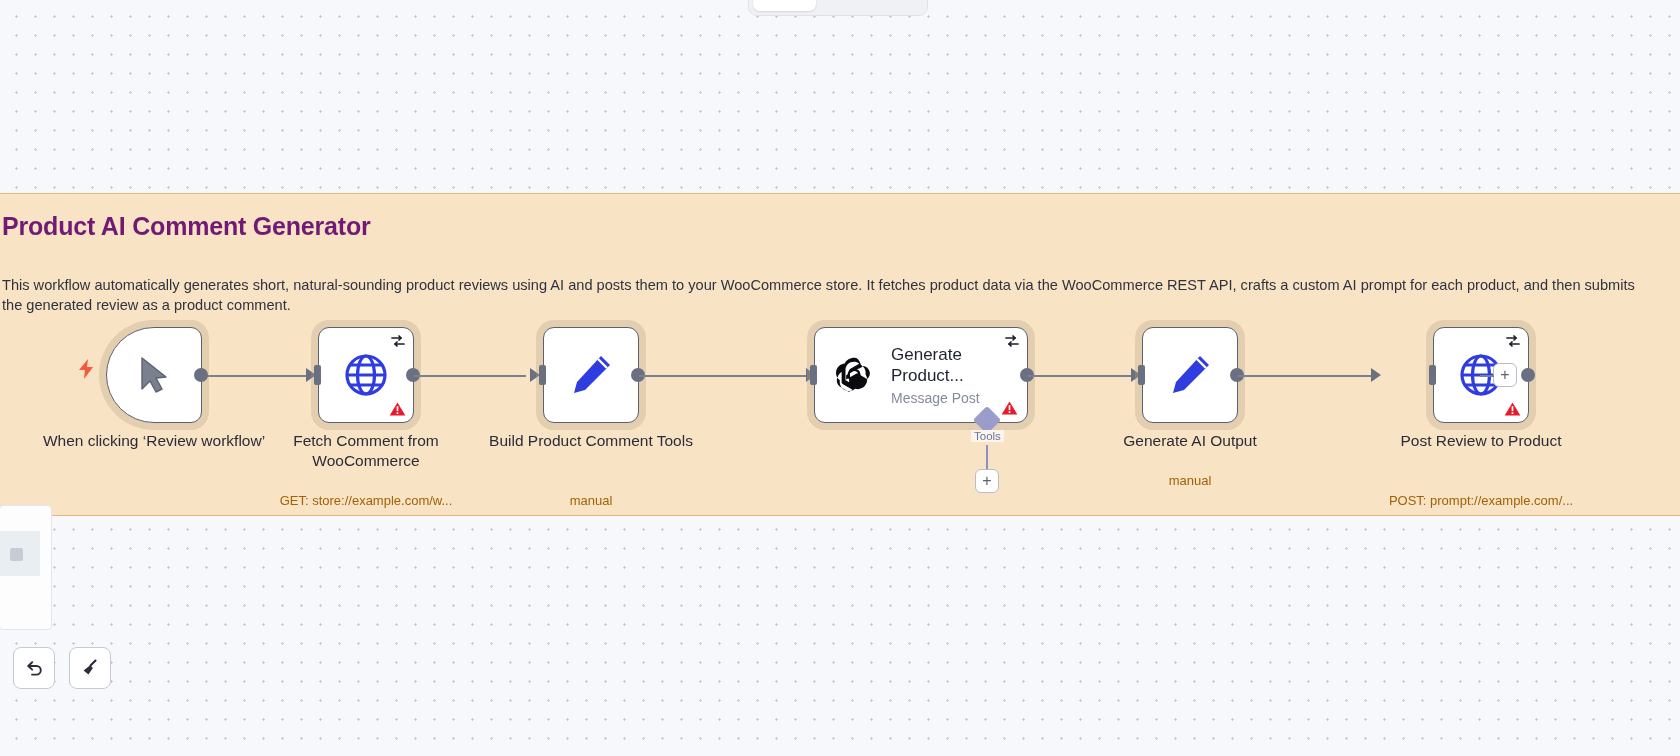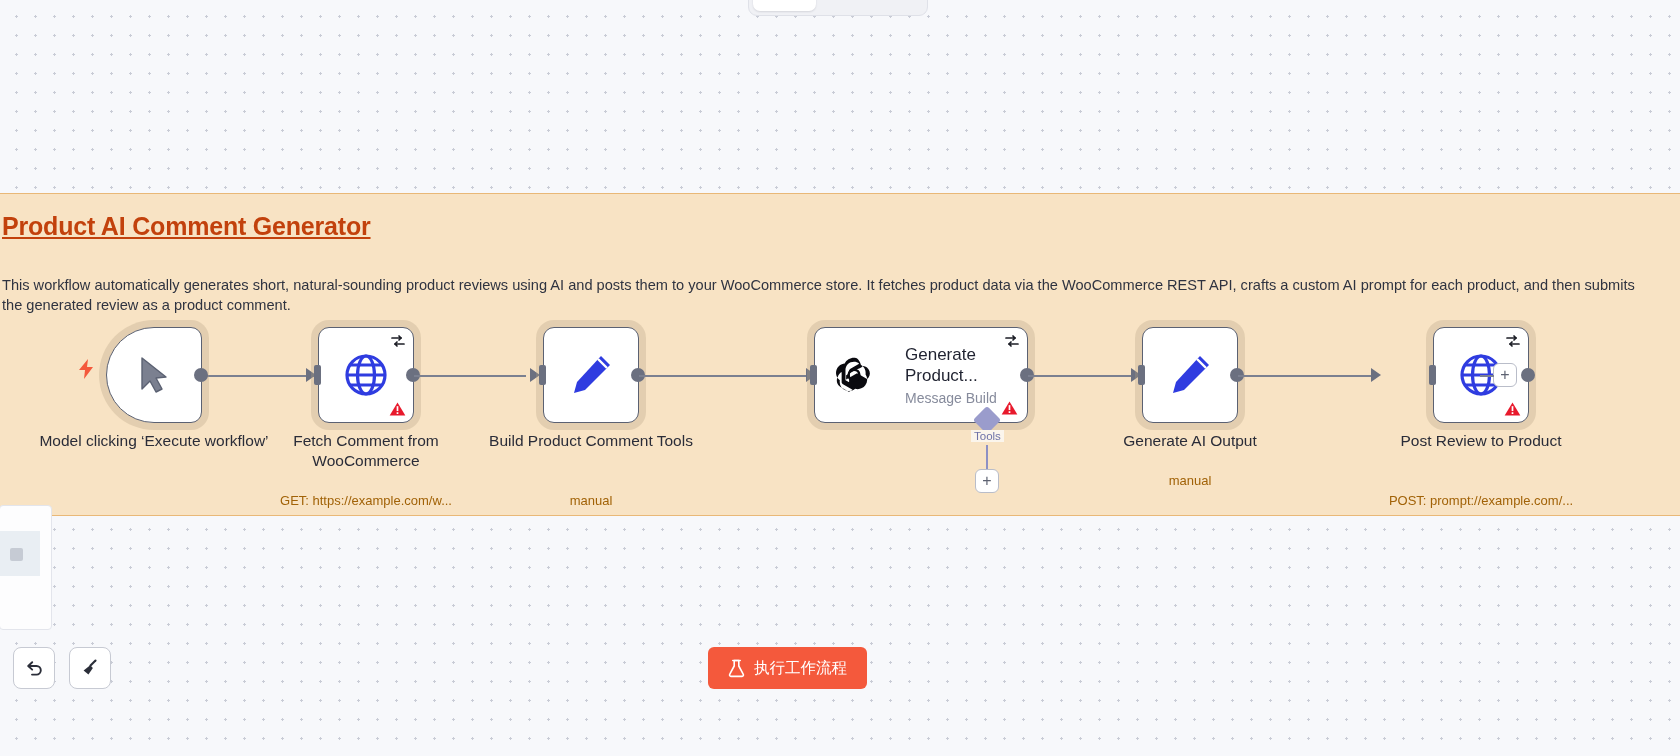--- a/index.html
+++ b/index.html
@@ -50,21 +50,21 @@
     position: absolute; left: 0; top: 193px;
     width: 1680px; height: 323px;
     background: #f8e3c4;
     border-top: 1.5px solid #e9b877;
     border-bottom: 1.5px solid #e9b877;
     z-index: 5;
   }
   .band-title {
     position: absolute; left: 2px; top: 18px;
     font-size: 25px; font-weight: bold;
-    color: #c2410c; letter-spacing: -0.2px; text-decoration: underline;
+    color: #701a75; letter-spacing: -0.2px;
   }
   .band-desc {
     position: absolute; left: 2px; top: 66px;
     width: 1636px;
     font-size: 14.6px; line-height: 19.5px;
     color: #2f3340;
     margin-top: 16px;
   }
 
   
@@ -82,21 +82,21 @@
     box-shadow: 0 0 0 7px rgba(178,160,130,.30);
   }
   .node-box.trigger {
     border-radius: 48px 11px 11px 48px;
     box-shadow: 0 0 0 7px rgba(178,160,130,.30);
   }
   .node-box.wide {
     width: 214px; height: 96px;
     justify-content: flex-start;
     padding-left: 16px;
-    gap: 28px;
+    gap: 14px;
   }
   .node-label {
     position: absolute; top: 104px; left: 50%;
     transform: translateX(-50%);
     width: 230px; text-align: center;
     font-size: 15.5px; line-height: 19.5px;
     color: #2a2c38;
   }
   .node-sub {
     position: absolute; top: 146px; left: 50%;
@@ -248,21 +248,21 @@
     <div class="edge" style="left:202px; top:182px; width:112px;"></div>
     <div class="arrow-head" style="left:306px; top:182px;"></div>
 
     <div class="node-wrap" style="left:106px; top:134px;">
       <div class="node-box trigger">
         <svg width="34" height="38" viewBox="0 0 34 38">
           <path d="M5 2 L5 33 L13 25 L19 36 L25 33 L19 22 L29 21 Z" fill="#7b8090" stroke="#5b6172" stroke-width="1.4" stroke-linejoin="round"></path>
         </svg>
         <div class="port-out"></div>
       </div>
-      <div class="node-label">Model clicking ‘Execute workflow’</div>
+      <div class="node-label">When clicking ‘Review workflow’</div>
     </div>
 
     <div class="node-wrap" style="left:318px; top:134px;">
       <div class="node-box">
         <div class="port-in"></div>
         <svg width="48" height="48" viewBox="0 0 48 48">
           <circle cx="24" cy="24" r="19" fill="none" stroke="#2f3ce0" stroke-width="3.2"></circle>
           <ellipse cx="24" cy="24" rx="8.5" ry="19" fill="none" stroke="#2f3ce0" stroke-width="3.2"></ellipse>
           <line x1="5" y1="24" x2="43" y2="24" stroke="#2f3ce0" stroke-width="3.2"></line>
           <line x1="8.5" y1="14" x2="39.5" y2="14" stroke="#2f3ce0" stroke-width="3"></line>
@@ -273,21 +273,21 @@
           <path d="M11 5 L9 7 M5 11 L7 9" fill="none" stroke="#1c1e26" stroke-width="1.7" stroke-linecap="round"></path>
         </svg>
         <svg class="warn-badge" viewBox="0 0 18 16">
           <path d="M9 1 L17.3 15 H0.7 Z" fill="#e8192c"></path>
           <rect x="8.1" y="5" width="1.8" height="5.2" fill="#fff"></rect>
           <rect x="8.1" y="11.4" width="1.8" height="1.9" fill="#fff"></rect>
         </svg>
         <div class="port-out"></div>
       </div>
       <div class="node-label">Fetch Comment from WooCommerce</div>
-      <div class="node-sub two">GET: https://example.com/w...</div>
+      <div class="node-sub two">GET: store://example.com/w...</div>
     </div>
 
     <div class="edge" style="left:414px; top:182px; width:112px;"></div>
     <div class="arrow-head" style="left:530px; top:182px;"></div>
 
     <div class="node-wrap" style="left:543px; top:134px;">
       <div class="node-box">
         <div class="port-in"></div>
         <svg width="46" height="46" viewBox="0 0 46 46">
           <path d="M33 4 L42 13 L17 38 L6 41 L9 30 Z" fill="#2f3ce0"></path>
@@ -304,21 +304,21 @@
 
     <div class="node-wrap" style="left:814px; top:134px;">
       <div class="node-box wide">
         <div class="port-in"></div>
         <svg width="46" height="46" viewBox="0 0 48 48">
           <path d="M24 6 c-4.2 0-7.9 2.4-9.7 5.9 -4 0.3-7.4 3-8.6 6.8 -1.3 4 0.2 8.3 3.5 10.7 -0.6 4 1.2 8 4.8 10 3.6 2 8.1 1.6 11.2-1 3.9 1.1 8.1-0.3 10.6-3.6 2.5-3.3 2.6-7.8 0.3-11.2 0.6-4-1.2-8-4.8-10C29.2 6.9 26.7 6 24 6z M24 10.2 c2 0 3.9 0.7 5.4 2 -0.1 0.1-0.3 0.2-0.5 0.3l-8.6 5c-0.9 0.5-1.4 1.4-1.4 2.4v11.6l-3.7-2.1c-0.1 0-0.1-0.1-0.1-0.2V18.6C15.1 13.9 19.1 10.2 24 10.2z M33.4 14.6c3.1 0.3 5.8 2.4 6.8 5.4 1 3-0.1 6.3-2.6 8.2 -0.1-0.1-0.2-0.2-0.4-0.3l-8.6-5c-0.9-0.5-1.9-0.5-2.8 0l-10 5.8v-4.3c0-0.1 0-0.2 0.1-0.2l8.7-5C28.1 17.4 31 16.9 33.4 14.6z M11.1 20.9v10.3c0 1 0.5 1.9 1.4 2.4l10 5.8-3.7 2.1c-0.1 0-0.2 0-0.2 0l-8.7-5c-3.6-2.1-4.9-6.7-2.9-10.3C7.9 23.6 9.3 21.9 11.1 20.9z" fill="#0a0a0f"></path>
           <circle cx="24" cy="24" r="5.6" fill="none" stroke="#0a0a0f" stroke-width="2.6"></circle>
         </svg>
         <div style="display:flex; flex-direction:column; gap:1px;">
           <div style="font-size:17px; line-height:21px; color:#1f2230; max-width:112px;">Generate Product...</div>
-          <div style="font-size:14px; color:#868b9c; margin-top:3px;">Message Build</div>
+          <div style="font-size:14px; color:#868b9c; margin-top:3px;">Message Post</div>
         </div>
         <svg class="retry-badge" viewBox="0 0 16 16">
           <path d="M2 5 H11 L9 3 M14 11 H5 L7 13" fill="none" stroke="#1c1e26" stroke-width="1.7" stroke-linecap="round" stroke-linejoin="round"></path>
           <path d="M11 5 L9 7 M5 11 L7 9" fill="none" stroke="#1c1e26" stroke-width="1.7" stroke-linecap="round"></path>
         </svg>
         <svg class="warn-badge onwide" viewBox="0 0 18 16">
           <path d="M9 1 L17.3 15 H0.7 Z" fill="#e8192c"></path>
           <rect x="8.1" y="5" width="1.8" height="5.2" fill="#fff"></rect>
           <rect x="8.1" y="11.4" width="1.8" height="1.9" fill="#fff"></rect>
         </svg>
@@ -397,21 +397,14 @@
     </svg>
   </div>
 
   <div class="ctl-btn" id="tidy-btn">
     <svg width="22" height="22" viewBox="0 0 22 22">
       <path d="M16.5 3.5 L11.5 8.5" stroke="#2b2e39" stroke-width="2.1" stroke-linecap="round"></path>
       <path d="M11.2 8.2 L13.9 10.9 L9.4 17.4 L4.6 13.4 Z" fill="#2b2e39"></path>
     </svg>
   </div>
 
-  <button class="run-btn">
-    <svg width="17" height="19" viewBox="0 0 17 19">
-      <path d="M6.2 1.5 V7 L1.8 15.2 a1.4 1.4 0 0 0 1.2 2.2 h11 a1.4 1.4 0 0 0 1.2-2.2 L10.8 7 V1.5 Z" fill="none" stroke="#ffffff" stroke-width="1.6" stroke-linejoin="round"></path>
-      <line x1="4.8" y1="1.5" x2="12.2" y2="1.5" stroke="#ffffff" stroke-width="1.6" stroke-linecap="round"></line>
-    </svg>
-    <span>执行工作流程</span>
-  </button>
 
 </div>
 
 </body></html>

